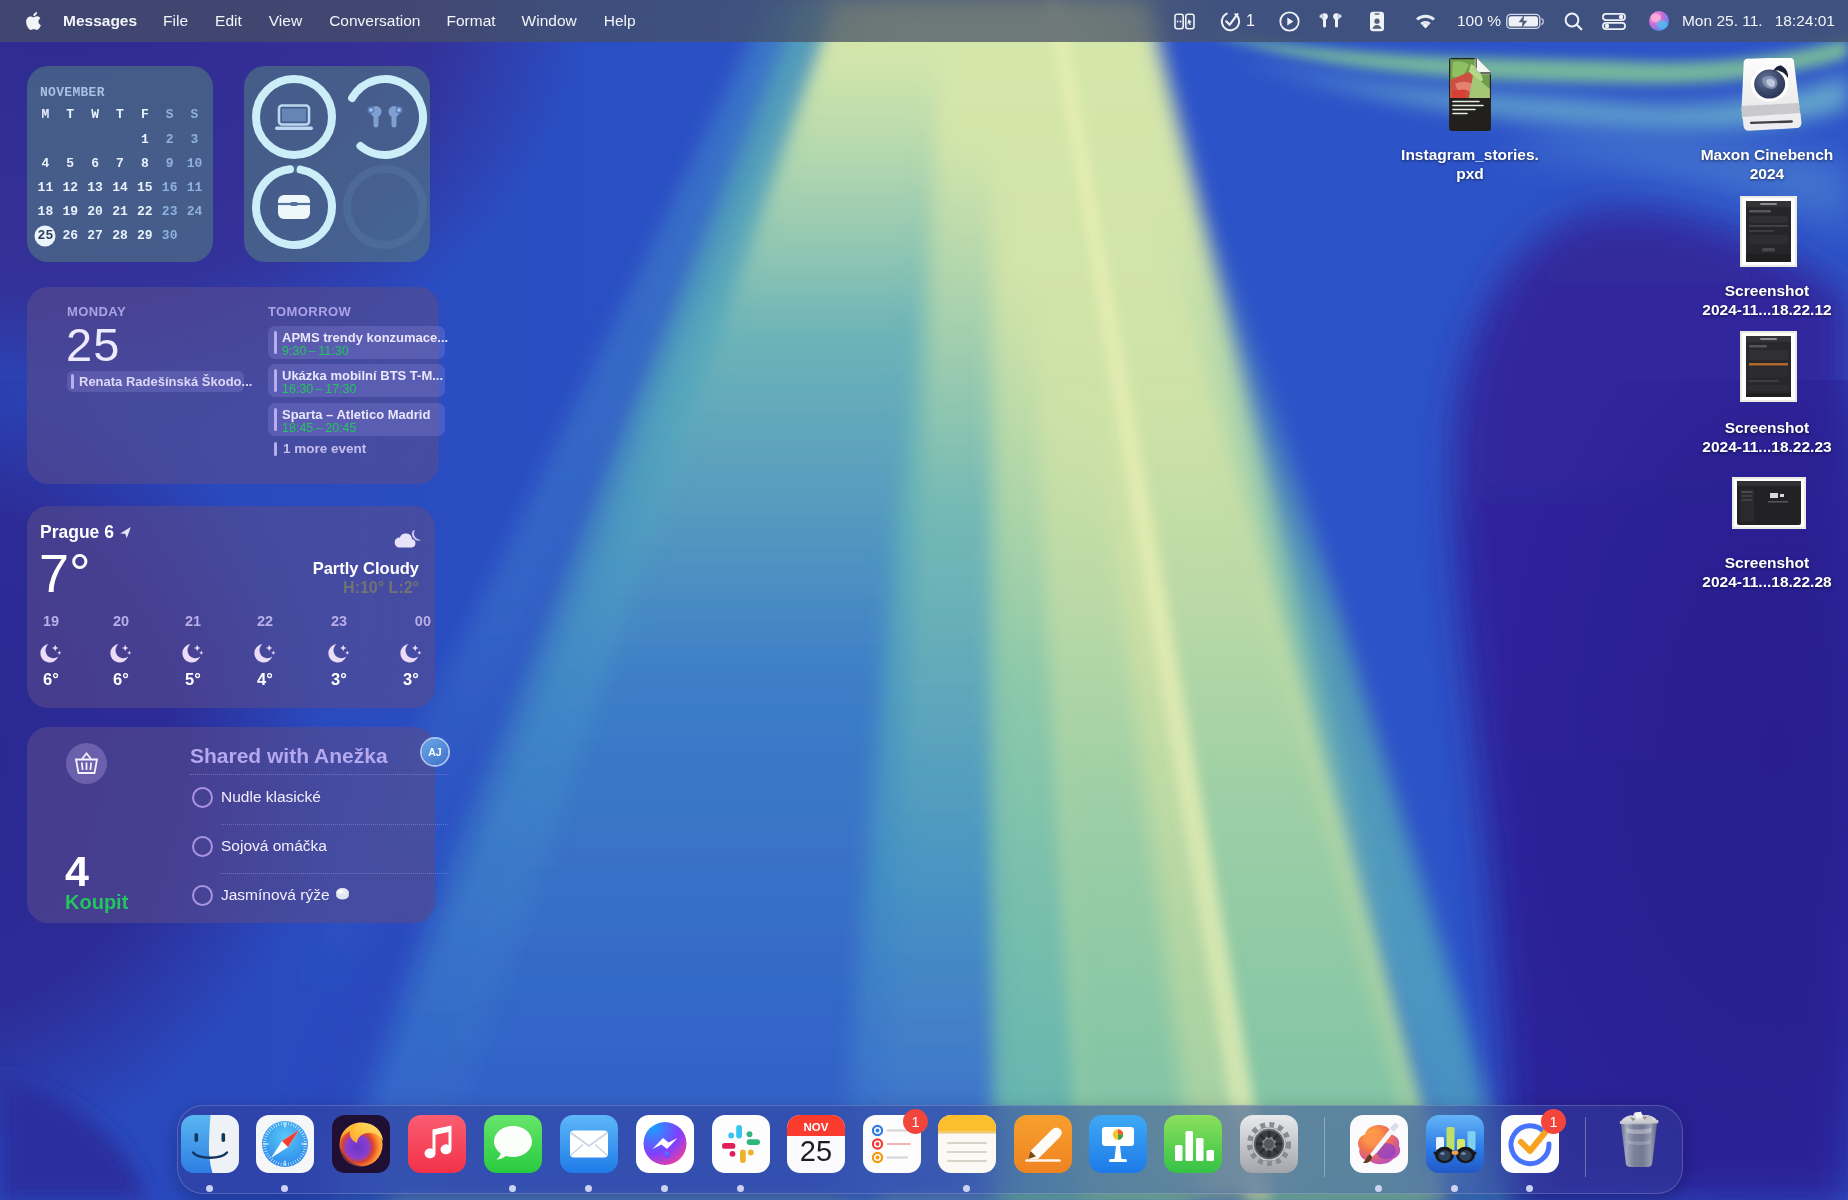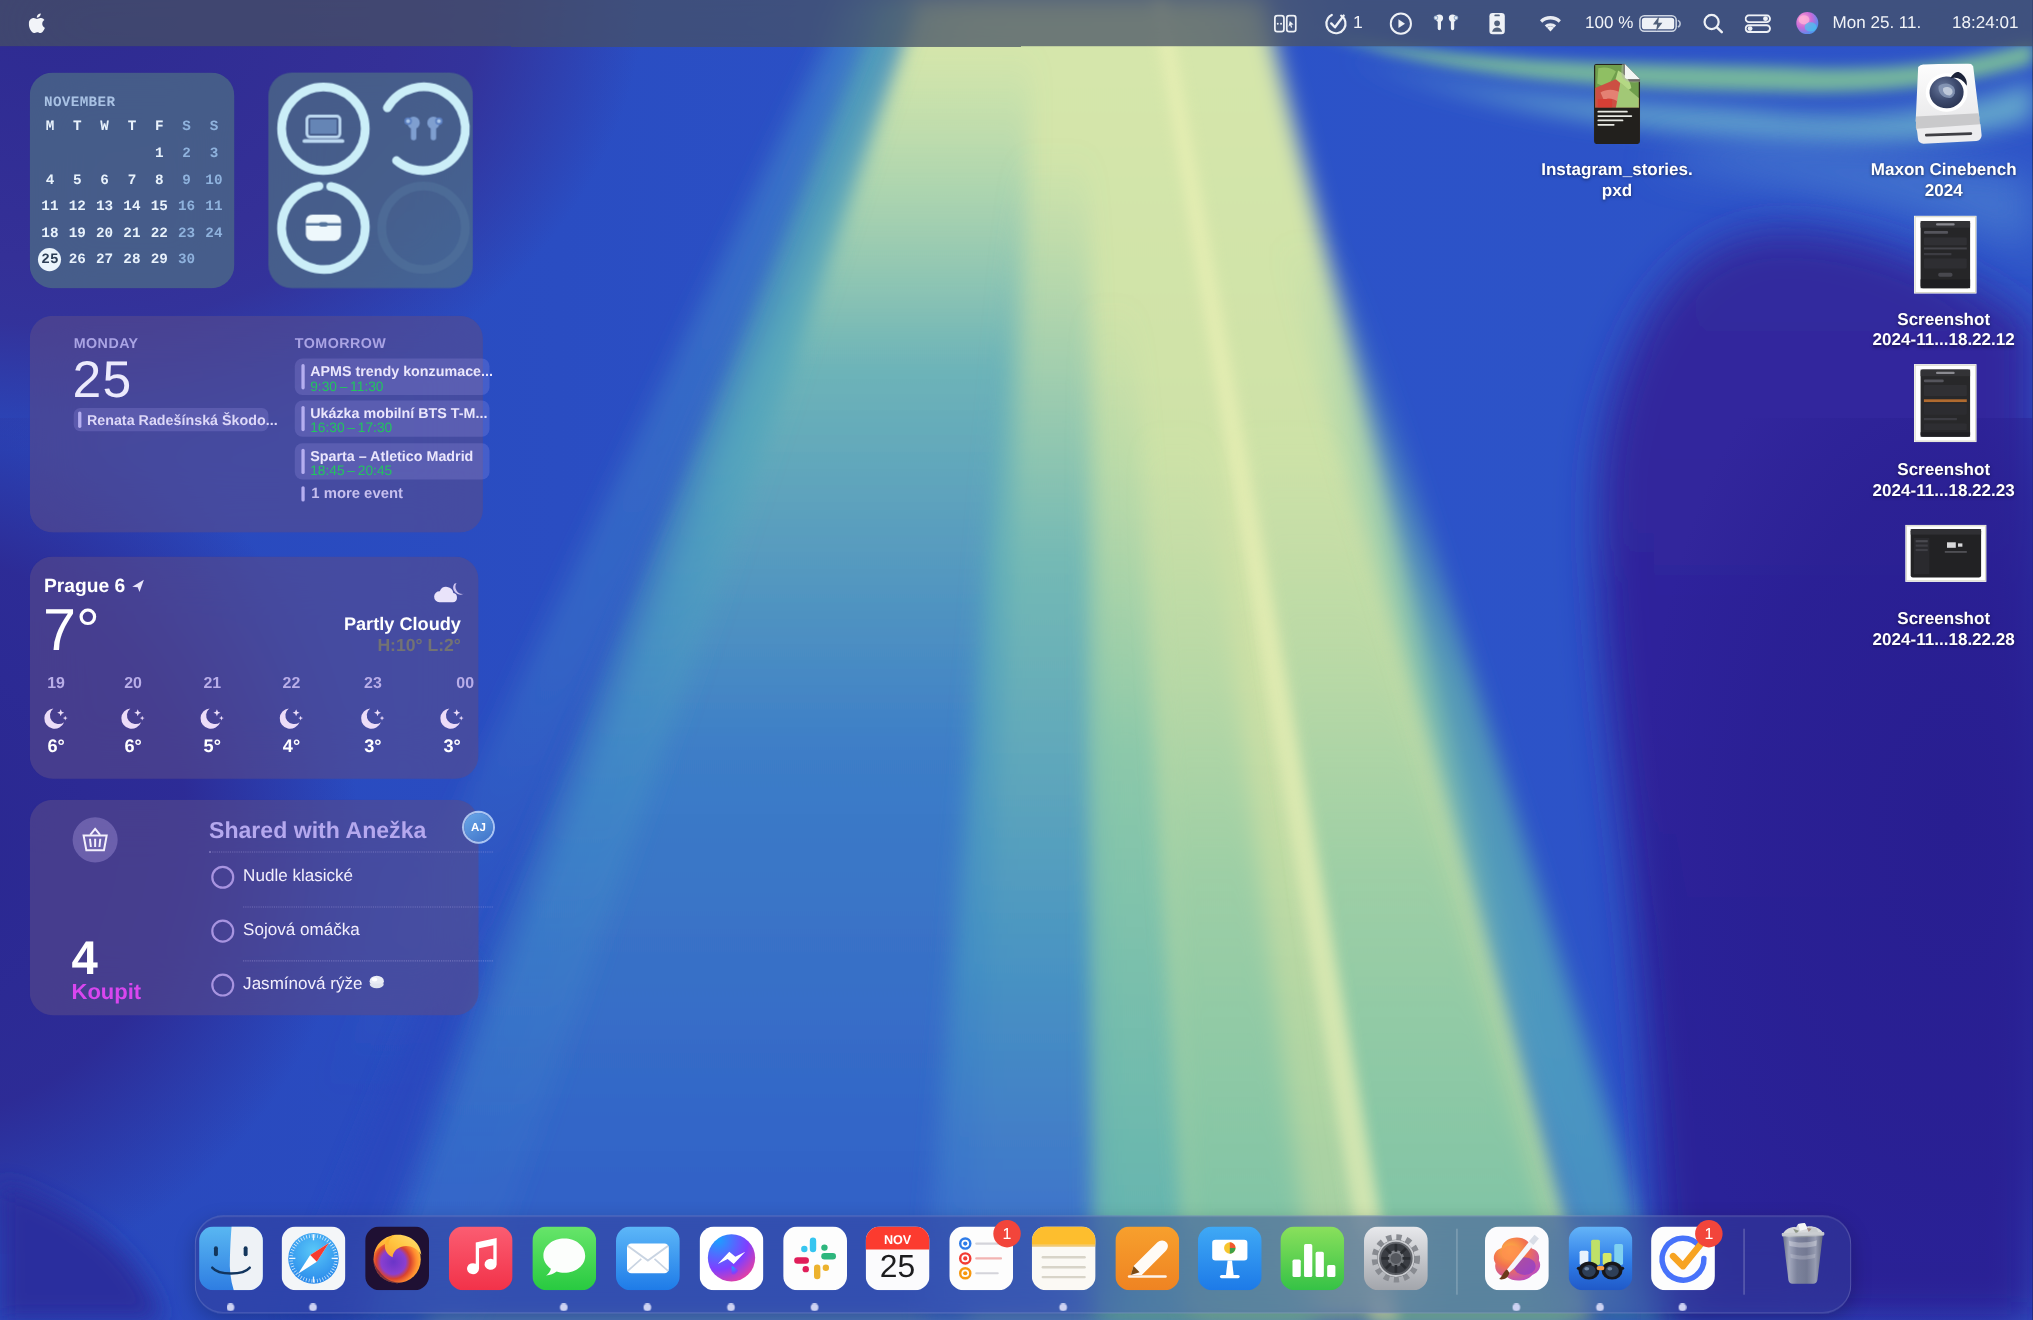--- a/index.html
+++ b/index.html
@@ -153,20 +153,30 @@
 <path d="M1225,52 C1360,96 1500,92 1620,104 C1715,112 1805,94 1848,74 L1848,108 C1795,126 1715,134 1620,128 C1500,118 1355,100 1225,52 Z" fill="#64a6cc" filter="url(#b10)"></path>
 <path d="M1500,148 C1600,160 1700,180 1770,200 C1810,212 1835,222 1848,230 L1848,162 C1780,150 1700,138 1620,132 C1570,128 1525,136 1500,148 Z" fill="#4a7cd0" opacity="0.8" filter="url(#b18)"></path>
 </svg>
 
 <div id="menubar">
 <div style="position:absolute;left:26px;top:0;height:42px;display:flex;align-items:center;">
 <svg width="15" height="18" viewBox="0 0 814 1000" fill="#f2f4f8">
           <path d="M788.1 340.9c-5.8 4.5-108.2 62.2-108.2 190.5 0 148.4 130.3 200.9 134.2 202.2-.6 3.2-20.7 71.9-68.7 141.9-42.8 61.6-87.5 123.1-155.5 123.1s-85.5-39.5-164-39.5c-76.5 0-103.7 40.8-165.9 40.8s-105.6-57-155.5-127C46.7 790.7 0 663 0 541.8c0-194.4 126.4-297.5 250.8-297.5 66.1 0 121.2 43.4 162.7 43.4 39.5 0 101.1-46 176.3-46 28.5 0 130.9 2.6 198.3 99.2zm-234-181.5c31.1-36.9 53.1-88.1 53.1-139.3 0-7.1-.6-14.3-1.9-20.1-50.6 1.9-110.8 33.7-147.1 75.8-28.5 32.4-55.1 83.6-55.1 135.5 0 7.8 1.3 15.6 1.9 18.1 3.2.6 8.4 1.3 13.6 1.3 45.4 0 102.5-30.4 135.5-71.3z"></path>
         </svg>
 </div>
+<div class="mleft" style="position:absolute;left:63px;top:0;height:42px;display:flex;align-items:center;gap:0;">
+<span style="font-weight:bold;margin-right:26px;">Messages</span>
+<span style="margin-right:27px;">File</span>
+<span style="margin-right:27px;">Edit</span>
+<span style="margin-right:27px;">View</span>
+<span style="margin-right:26px;">Conversation</span>
+<span style="margin-right:26px;">Format</span>
+<span style="margin-right:27px;">Window</span>
+<span>Help</span>
+</div>
 <div style="position:absolute;right:0;top:0;height:42px;display:flex;align-items:center;">
 
 <svg width="21" height="17" viewBox="0 0 21 17" style="margin-right:25px;">
           <g fill="none" stroke="#eef1f6" stroke-width="1.6">
             <rect x="1" y="1.2" width="8.2" height="14.6" rx="2.2"></rect>
             <rect x="11.8" y="1.2" width="8.2" height="14.6" rx="2.2"></rect>
           </g>
           <g fill="#eef1f6">
             <circle cx="3.6" cy="8.5" r="0.9"></circle>
             <circle cx="6.6" cy="8.5" r="0.9"></circle>
@@ -241,21 +251,21 @@
               <stop offset="0" stop-color="#ff9fd0"></stop>
               <stop offset="0.45" stop-color="#c86ad8"></stop>
               <stop offset="0.8" stop-color="#5a8cf0"></stop>
               <stop offset="1" stop-color="#3fb4e8"></stop>
             </radialGradient>
           </defs>
           <circle cx="11" cy="11" r="10" fill="url(#siri1)"></circle>
           <ellipse cx="8" cy="8" rx="5" ry="4.2" fill="#ffb3d9" opacity="0.75"></ellipse>
           <ellipse cx="14" cy="14.5" rx="5.5" ry="4.2" fill="#45c8f0" opacity="0.7"></ellipse>
         </svg>
-<span style="margin-right:28px;">Mon 25. 11.</span>
+<span style="margin-right:12px;">Mon 25. 11.</span>
 <span style="margin-right:13px;">18:24:01</span>
 </div>
 </div>
 
 <div class="widget wg1" style="left:27px;top:66px;width:186px;height:196px;font-family:Liberation Mono, monospace;">
 <div class="calhead">NOVEMBER</div>
 <div class="calrow" style="top:41px;">
         <span>M</span>
         <span>T</span>
         <span>W</span>
@@ -461,21 +471,21 @@
 <div class="dotsep" style="left:194px;top:146px;width:227px;"></div>
 <div class="shopitem" style="top:151px;">
         <div class="circ"></div>
         <div class="txt">Jasmínová rýže <svg width="17" height="15" viewBox="0 0 17 15" style="vertical-align:-2px;">
             <ellipse cx="8.5" cy="6" rx="6.5" ry="5" fill="#e8ecf4"></ellipse>
             <path d="M2,8 a6.5,4.5 0 0 0 13,0 Z" fill="#dfe4ee"></path>
             <ellipse cx="6.5" cy="4.5" rx="2.5" ry="1.8" fill="#fff"></ellipse>
           </svg></div>
       </div>
 <div style="position:absolute;left:38px;top:120px;font-size:43px;font-weight:bold;color:#fff;">4</div>
-<div style="position:absolute;left:38px;top:164px;font-size:20px;font-weight:bold;color:#d946ef;">Koupit</div>
+<div style="position:absolute;left:38px;top:164px;font-size:20px;font-weight:bold;color:#22c55e;">Koupit</div>
 </div>
 
 <svg style="position:absolute;left:1449px;top:58px;" width="42" height="73" viewBox="0 0 42 73">
 <path d="M3,0 L28,0 L42,14 L42,70 a3,3 0 0 1 -3,3 L3,73 a3,3 0 0 1 -3,-3 L0,3 a3,3 0 0 1 3,-3 Z" fill="#26231f"></path>
 <path d="M1.2,1.2 L27,1.2 L27,12 a4,4 0 0 0 4,4 L40.8,16 L40.8,40 L1.2,40 Z" fill="#6f9e4c"></path>
 <path d="M4,4 C10,2.5 16,3.5 20,7 L12,22 L3,18 Z" fill="#8fbf63"></path>
 <path d="M22,6 C28,9 33,15 34,22 L26,28 L18,20 Z" fill="#b4d884"></path>
 <path d="M1.2,22 L20,14 L40.8,32 L40.8,40 L1.2,40 Z" fill="#cc4f43"></path>
 <path d="M6,26 C12,22.5 20,23 25,27 L21,34 C17,31 12,31 9,33 Z" fill="#e8897b" opacity="0.85"></path>
 <path d="M24,17 L40.8,31 L40.8,40 L20,40 Z" fill="#a2c876"></path>

